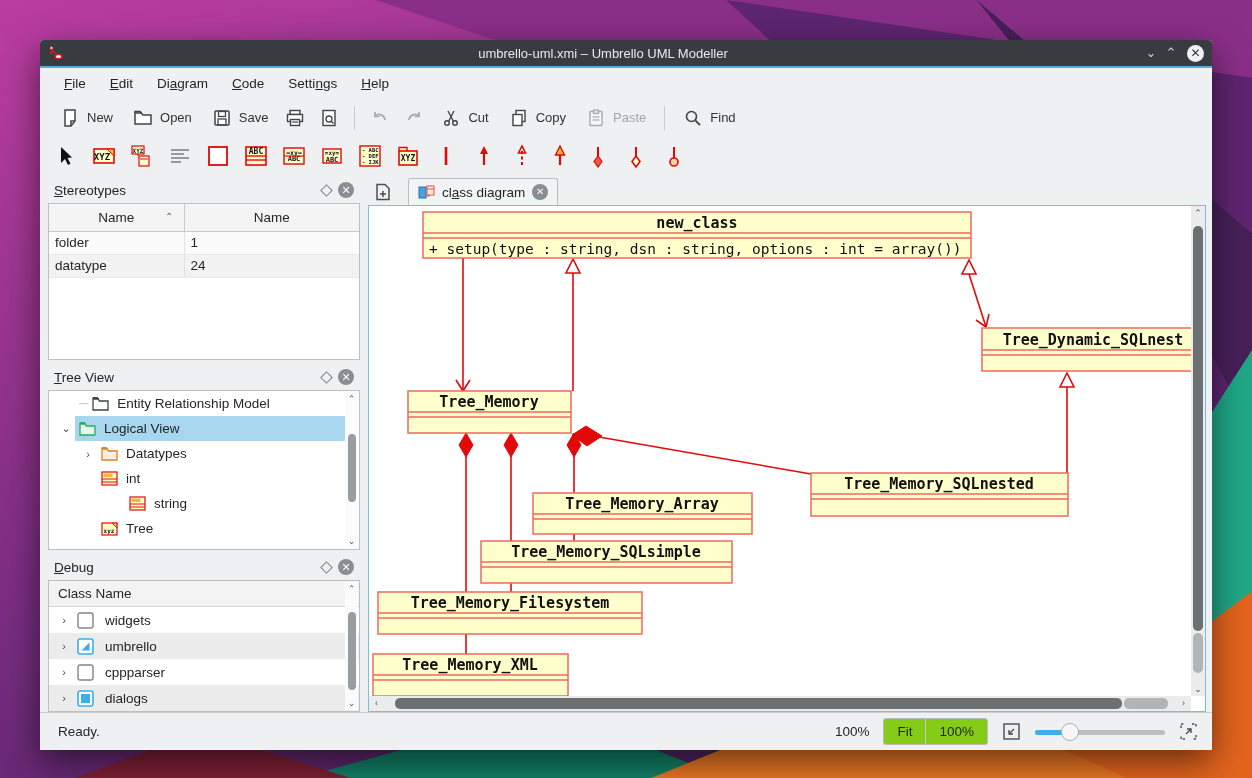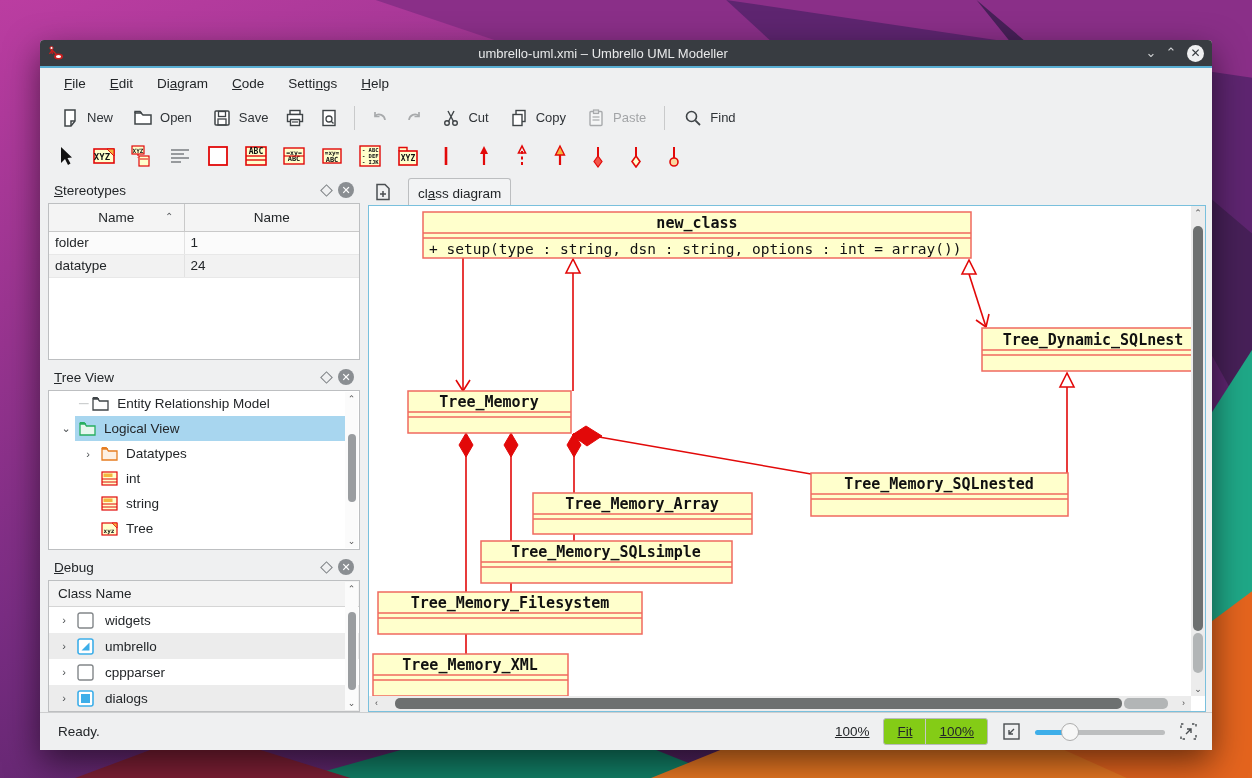--- a/index.html
+++ b/index.html
@@ -86,37 +86,37 @@
   
   .dscroll { position:absolute; right:1px; top:1px; bottom:1px; width:13px; background:#fbfbfb; }
   .dscroll .up,.dscroll .dn { position:absolute; left:0; width:13px; height:14px; color:#555; font-size:9px; text-align:center; line-height:14px; }
   .dscroll .up { top:0; } .dscroll .dn { bottom:0; }
   .dthumb { position:absolute; left:3px; width:8px; background:#9a9da0; border-radius:4px; }
 
   
   .canvas-col { flex:1; position:relative; }
   .tabbar { height:28px; display:flex; align-items:flex-end; }
   .newtab-btn { width:30px; height:26px; display:flex; align-items:center; justify-content:center; }
-  .tab { height:27px; display:flex; align-items:center; gap:7px; padding:0 9px; margin-left:10px; background:#f2f3f4; border:1px solid #bcbec0; border-bottom:none; border-radius:3px 3px 0 0; font-size:13.5px; color:#232629;flex-direction:column; }
+  .tab { height:27px; display:flex; align-items:center; gap:7px; padding:0 9px; margin-left:10px; background:#f2f3f4; border:1px solid #bcbec0; border-bottom:none; border-radius:3px 3px 0 0; font-size:13.5px; color:#232629; }
   .tab-close { width:16px; height:16px; border-radius:50%; background:#8a8e92; color:#fff; font-size:10px; font-weight:bold; text-align:center; line-height:16px; }
   .canvas-frame { position:absolute; left:0; right:0; top:28px; bottom:0; border:1px solid #79c0dd; background:#fff; overflow:hidden; }
   .diagram-svg { position:absolute; left:1px; top:1px; }
 
   .vscroll { position:absolute; top:0; right:0; bottom:15px; width:14px; background:#ececec; }
   .vscroll .arrow { position:absolute; width:14px; text-align:center; color:#4c4c4c; font-size:9px; }
   .vthumb { position:absolute; left:2px; width:10px; border-radius:5px; background:#6d7070; }
   .vthumb2 { position:absolute; left:2px; width:10px; border-radius:5px; background:#b2b5b6; }
   .hscroll { position:absolute; left:0; right:14px; bottom:0; height:15px; background:#ececec; }
   .hscroll .arrow { position:absolute; top:0; height:15px; line-height:15px; color:#4c4c4c; font-size:9px; }
   .hthumb { position:absolute; top:2px; height:11px; border-radius:5px; background:#6d7070; }
   .hthumb2 { position:absolute; top:2px; height:11px; border-radius:5px; background:#b2b5b6; }
 
   
   .statusbar { position:absolute; left:0; right:0; bottom:0; height:38px; border-top:1px solid #cdcecf; display:flex; align-items:center; font-size:13.5px; color:#232629; padding:0 14px 0 18px; }
-  .status-right { margin-left:auto; display:flex; align-items:center; gap:14px;text-decoration:underline; }
+  .status-right { margin-left:auto; display:flex; align-items:center; gap:14px; }
   .zoom-group { display:flex; border:1px solid #b9bbbd; border-radius:3px; background:#84cc16; height:27px; }
   .zoom-group > div { padding:0 13px; line-height:25px; }
   .zoom-group > div:first-child { border-right:1px solid #c6c8c9; }
   .slider { position:relative; width:130px; height:18px; }
   .slider .track-l { position:absolute; left:0; top:7px; height:5px; width:34px; background:#3daee9; border-radius:3px 0 0 3px; }
   .slider .track-r { position:absolute; left:34px; right:0; top:7px; height:5px; background:#bcbebf; border-radius:0 3px 3px 0; }
   .slider .thumb { position:absolute; left:26px; top:0; width:18px; height:18px; border-radius:50%; background:#f7f7f7; border:1px solid #adadad; }
   .sicon { width:19px; height:19px; display:block; }
 </style>
 </head>
@@ -434,21 +434,21 @@
           </div>
           <div class="tree-row" style="padding-left:52px;">
             <svg class="tree-icon" viewBox="0 0 17 15">
                 <rect x="1" y="1" width="15" height="13" fill="#ffffcc" stroke="#e20909" stroke-width="1.2"></rect>
                 <rect x="2.5" y="2.5" width="9" height="3.5" fill="#f4b63f"></rect>
                 <line x1="1" y1="8" x2="16" y2="8" stroke="#e20909" stroke-width="1"></line>
                 <line x1="1" y1="11" x2="16" y2="11" stroke="#e20909" stroke-width="1"></line>
               </svg>
             <span class="tree-label">int</span>
           </div>
-          <div class="tree-row" style="padding-left:52px;">
+          <div class="tree-row" style="padding-left:80px;">
             <svg class="tree-icon" viewBox="0 0 17 15">
                 <rect x="1" y="1" width="15" height="13" fill="#ffffcc" stroke="#e20909" stroke-width="1.2"></rect>
                 <rect x="2.5" y="2.5" width="9" height="3.5" fill="#f4b63f"></rect>
                 <line x1="1" y1="8" x2="16" y2="8" stroke="#e20909" stroke-width="1"></line>
                 <line x1="1" y1="11" x2="16" y2="11" stroke="#e20909" stroke-width="1"></line>
               </svg>
             <span class="tree-label">string</span>
           </div>
           <div class="tree-row" style="padding-left:52px;">
             <svg class="tree-icon" viewBox="0 0 17 15">

